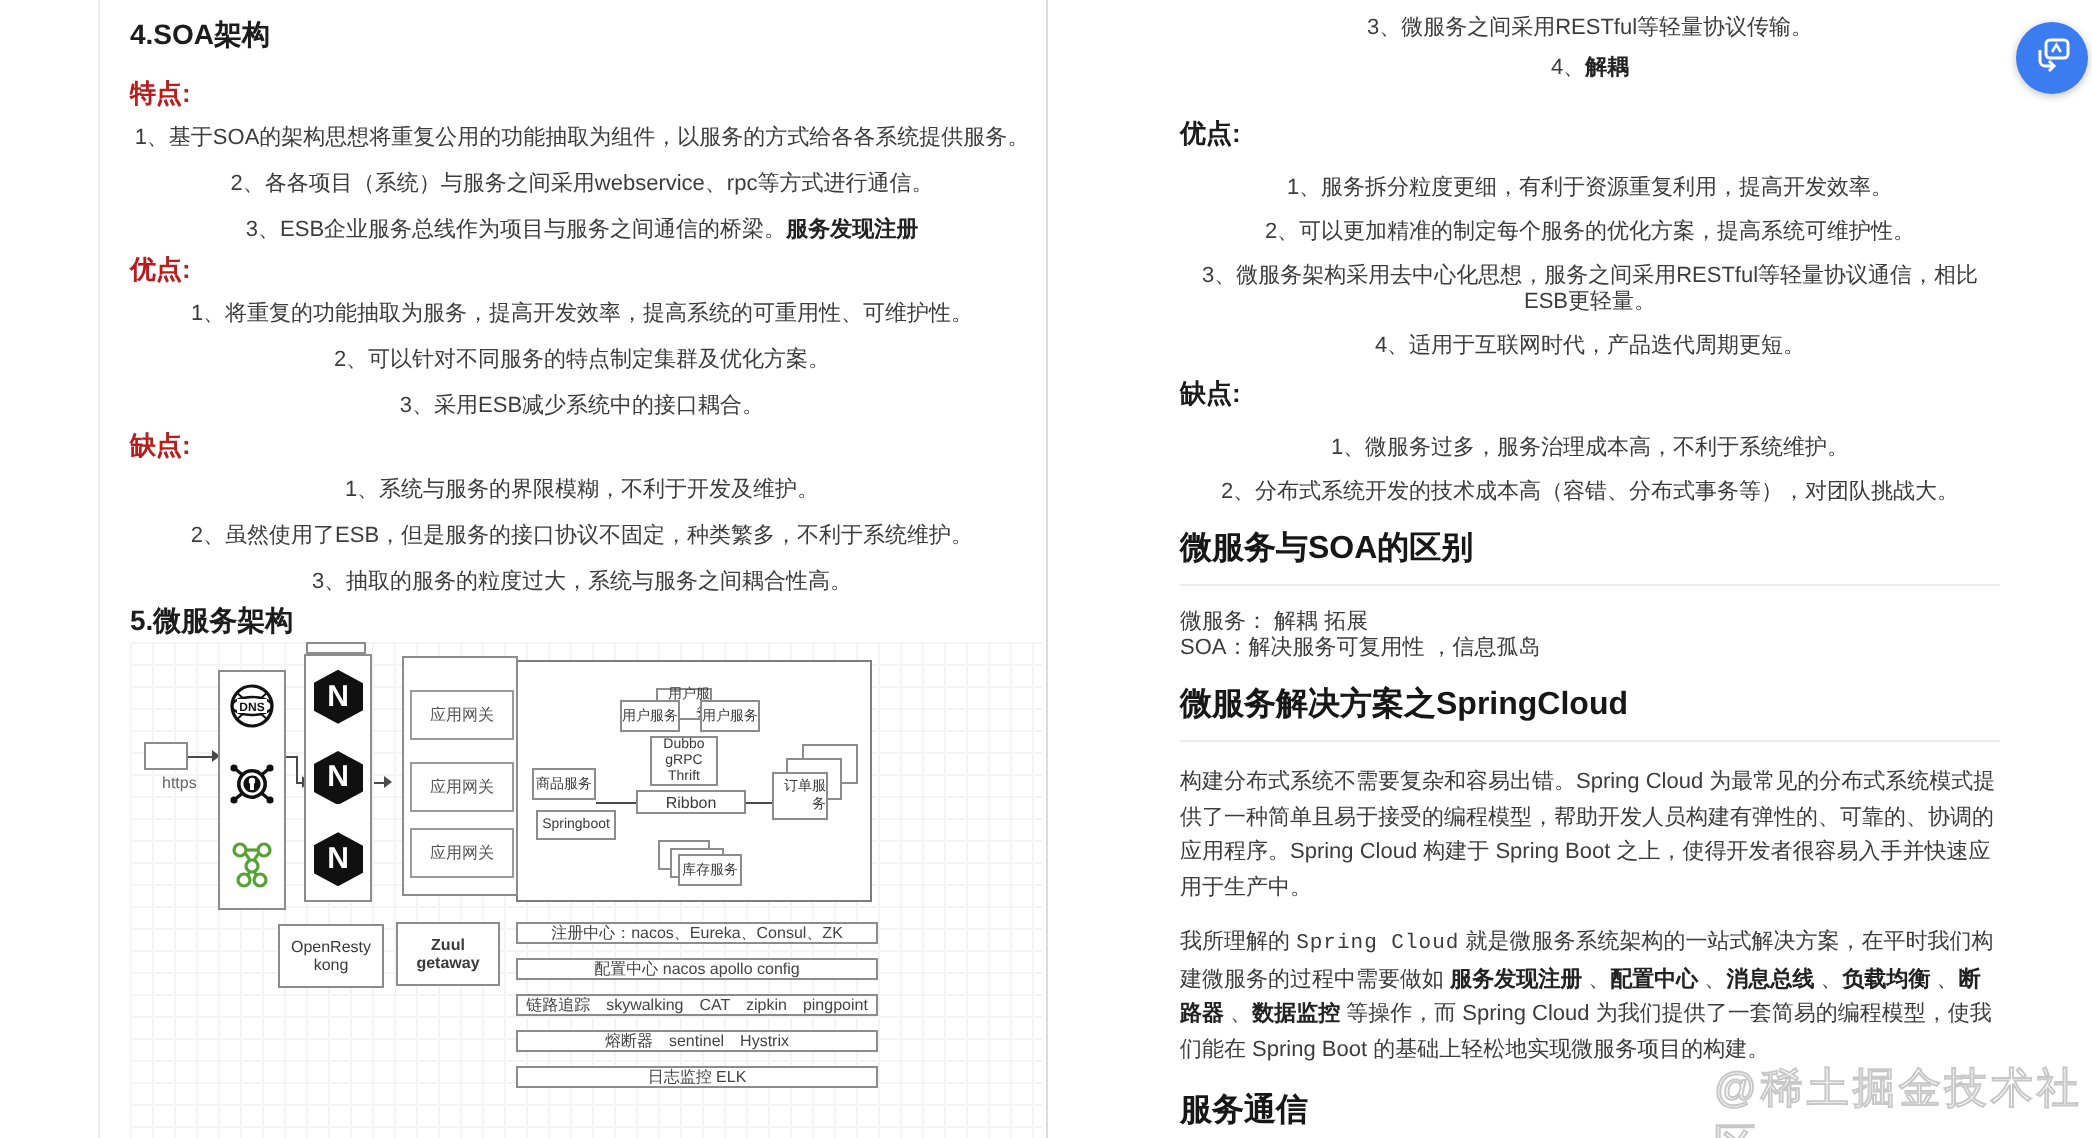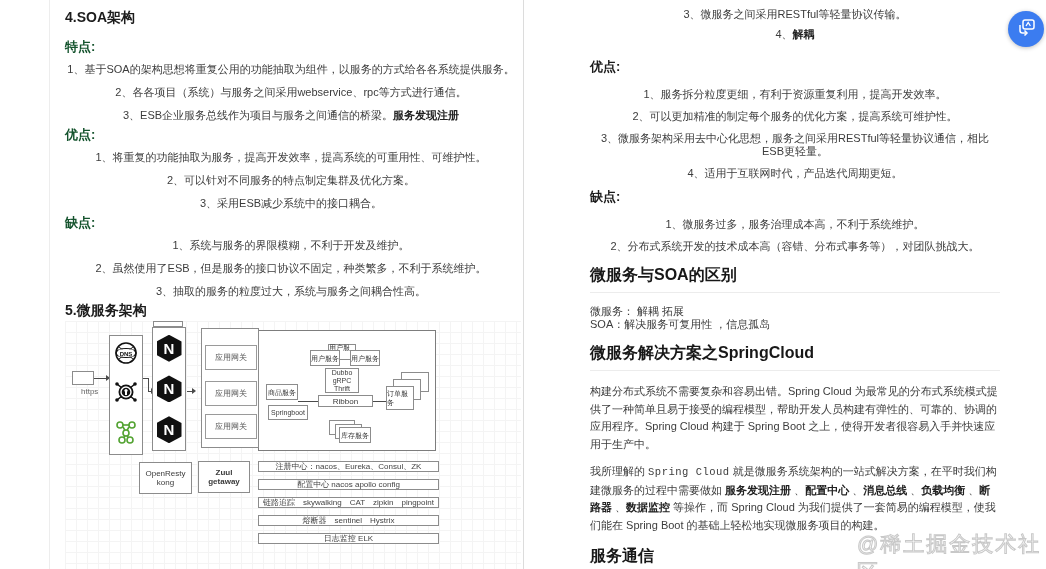--- a/index.html
+++ b/index.html
@@ -9,21 +9,21 @@
   #left-rule{left:49px;background:#ededed;}
   #col-rule{left:523px;background:#dcdcdc;}
 
   
   .col{position:absolute;top:0;box-sizing:border-box;}
   #col-left{left:50px;width:473px;padding:0 6px 0 15px;}
   #col-right{left:524px;width:522px;padding:8px 46px 0 66px;}
 
   .h1{font-size:14px;font-weight:bold;color:#1c1c1c;margin:9px 0 13px;line-height:17px;}
   .h1b{font-size:14px;font-weight:bold;color:#1c1c1c;margin:-6px 0 2px;line-height:17px;}
-  .h3{font-size:13px;font-weight:bold;color:#14532d;margin:-5px 0 9px;line-height:15px;}
+  .h3{font-size:13px;font-weight:bold;color:#b91c1c;margin:-5px 0 9px;line-height:15px;}
   .h3r{font-size:13px;font-weight:bold;color:#1c1c1c;line-height:15px;margin:0 0 14px;}
   .h2{font-size:16px;font-weight:bold;color:#171717;line-height:20px;
       border-bottom:1px solid #ececec;padding-bottom:7px;margin:12px 0 12px;}
   .list{margin:0;text-align:center;}
   .li{font-size:11px;line-height:13px;color:#3c3c3c;margin:0 0 10px;}
   .li-tight{font-size:11px;line-height:13px;color:#3c3c3c;margin:0 0 7px;}
   .li-r{font-size:11px;line-height:13px;color:#3c3c3c;margin:0 0 9px;}
   .p{font-size:11px;line-height:13px;color:#3c3c3c;margin:0 0 9px;}
   .para{font-size:11px;line-height:17.5px;color:#3c3c3c;margin:0 0 10px;}
   .b{font-weight:bold;color:#222;}
@@ -32,21 +32,21 @@
   .mt18{margin-top:18px;}
   .mt6{margin-top:6px;}
 
   
   #diagram{position:relative;margin-top:2px;width:456px;height:250px;
     background-image:linear-gradient(#f4f4f4 1px,transparent 1px),
                      linear-gradient(90deg,#f4f4f4 1px,transparent 1px);
     background-size:11px 11px;background-position:0 0;}
   .dbox{position:absolute;border:1px solid #8c8c8c;background:#fff;box-sizing:border-box;
         display:flex;align-items:center;justify-content:center;flex-direction:column;
-        text-align:left;color:#3a3a3a;font-size:8px;line-height:9px;z-index:2;}
+        text-align:right;color:#3a3a3a;font-size:8px;line-height:9px;z-index:2;}
   .dframe{position:absolute;border:1px solid #7d7d7d;background:#fff;box-sizing:border-box;z-index:1;}
   .hline{position:absolute;height:1px;background:#4a4a4a;z-index:1;}
   .vline{position:absolute;width:1px;background:#4a4a4a;z-index:1;}
   .arrow-r{position:absolute;width:0;height:0;border-top:3px solid transparent;
            border-bottom:3px solid transparent;border-left:4px solid #4a4a4a;z-index:1;}
   .tinylabel{position:absolute;font-size:8px;color:#666;z-index:2;}
   .nlogo{width:25px;height:27px;background:#101010;color:#fff;font-weight:bold;font-size:15px;
          display:flex;align-items:center;justify-content:center;
          clip-path:polygon(50% 0,100% 25%,100% 75%,50% 100%,0 75%,0 25%);}
   .iconcol{position:absolute;left:44px;top:14px;width:34px;height:120px;border:1px solid #8c8c8c;

